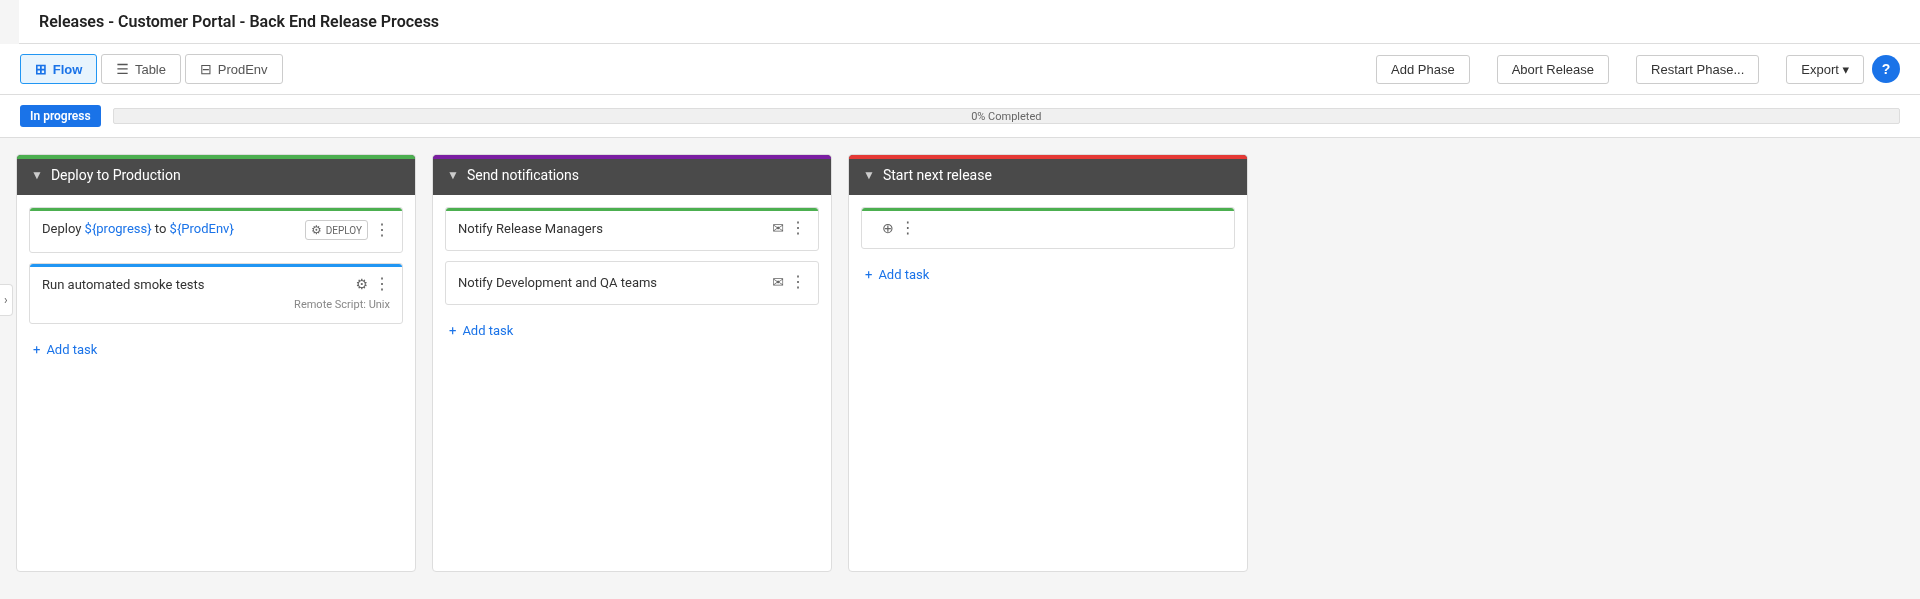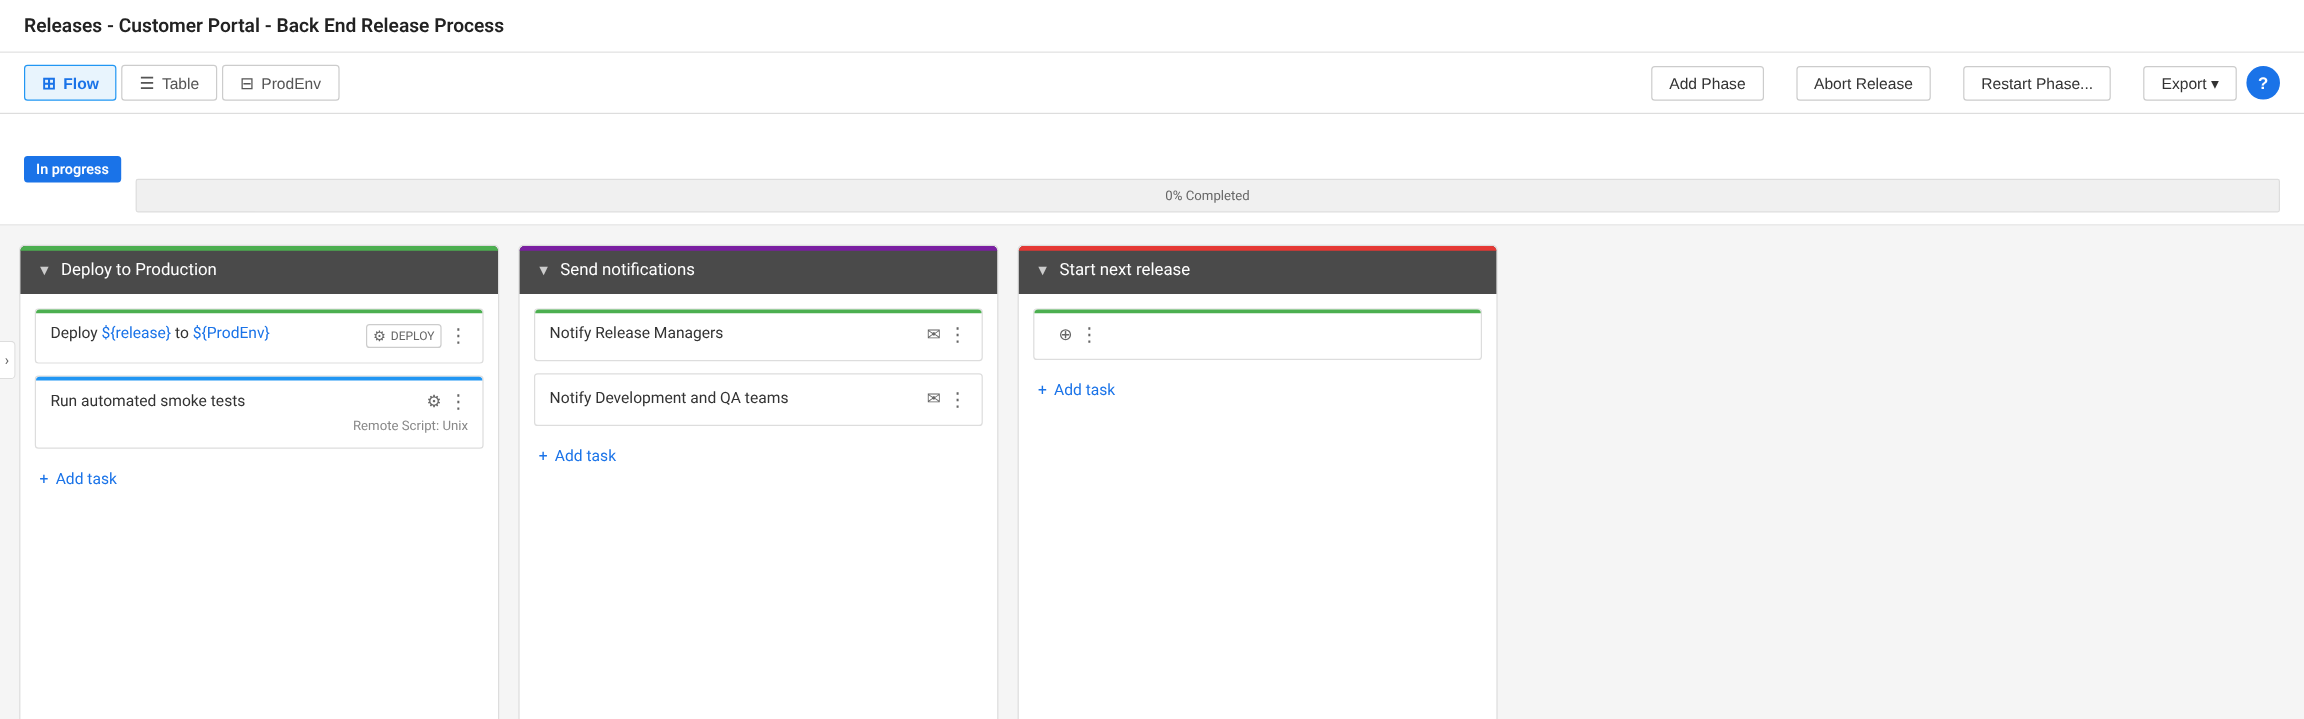--- a/index.html
+++ b/index.html
@@ -1,34 +1,34 @@
 <!DOCTYPE html>
 <html><head>
   <meta charset="utf-8">
   <style>
     * { box-sizing: border-box; margin: 0; padding: 0; }
     body { font-family: -apple-system, BlinkMacSystemFont, 'Segoe UI', Roboto, sans-serif; background: #f5f5f5; color: #333; font-size: 14px; }
 
-    .top-bar { background: #fff; padding: 12px 20px; border-bottom: 1px solid #ddd; }
+    .top-bar { background: #fff; padding: 12px 20px; border-bottom: 1px solid #ddd; margin-left: 19px; }
     .page-title { font-size: 16px; font-weight: 600; color: #222; }
 
     .toolbar { background: #fff; padding: 10px 20px; border-bottom: 1px solid #ddd; display: flex; align-items: center; justify-content: space-between; }
     .toolbar-left { display: flex; gap: 4px; }
     .tab-btn { display: flex; align-items: center; gap: 6px; padding: 6px 14px; border: 1px solid #ccc; background: #fff; cursor: pointer; font-size: 13px; color: #555; border-radius: 3px; }
     .tab-btn.active { background: #e8f4fd; border-color: #2196f3; color: #1a73e8; font-weight: 600; }
     .tab-icon { font-size: 14px; }
 
     .toolbar-right { display: flex; gap: 8px; align-items: center; }
     .action-btn { padding: 6px 14px; border: 1px solid #ccc; background: #fff; cursor: pointer; font-size: 13px; color: #333; border-radius: 3px; margin-left: 19px; }
     .export-btn { display: flex; align-items: center; gap: 4px; }
     .help-btn { width: 28px; height: 28px; border-radius: 50%; background: #1a73e8; color: #fff; border: none; cursor: pointer; font-size: 14px; font-weight: bold; display: flex; align-items: center; justify-content: center; }
 
     .progress-bar-container { background: #fff; padding: 10px 20px; display: flex; align-items: center; gap: 12px; border-bottom: 1px solid #ddd; }
     .in-progress-badge { background: #1a73e8; color: #fff; padding: 4px 10px; border-radius: 3px; font-size: 12px; font-weight: 600; white-space: nowrap; }
-    .progress-track { flex: 1; height: 28px; background: #f0f0f0; border: 1px solid #ddd; border-radius: 2px; position: relative; margin-top: 44px; }
+    .progress-track { flex: 1; height: 16px; background: #f0f0f0; border: 1px solid #ddd; border-radius: 2px; position: relative; }
     .progress-fill { height: 100%; background: #4caf50; width: 0%; }
     .progress-label { position: absolute; left: 50%; top: 50%; transform: translate(-50%, -50%); font-size: 11px; color: #666; }
 
     .flow-area { display: flex; padding: 16px; gap: 16px; background: #f5f5f5; min-height: 450px; overflow-x: auto; }
 
     .phase-column { background: #fff; border-radius: 4px; border: 1px solid #ddd; min-width: 400px; width: 400px; display: flex; flex-direction: column; }
     .phase-header { background: #4a4a4a; color: #fff; padding: 12px 14px; display: flex; align-items: center; gap: 8px; border-radius: 4px 4px 0 0; position: relative; }
     .phase-header .top-bar-color { position: absolute; top: 0; left: 0; right: 0; height: 4px; border-radius: 4px 4px 0 0; }
     .phase-header .green-bar { background: #4caf50; }
     .phase-header .purple-bar { background: #7b1fa2; }
@@ -105,21 +105,21 @@
       <div class="top-bar-color green-bar"></div>
       <span class="phase-chevron">▼</span>
       <span class="phase-title">Deploy to Production</span>
     </div>
     <div class="phase-body">
 
       <div class="task-card">
         <div class="card-top-bar card-green"></div>
         <div class="task-card-header">
           <span class="task-name">
-            Deploy <span class="var">${release}</span> to <span class="var">${ProdEnv}</span>
+            Deploy <span class="var">${progress}</span> to <span class="var">${ProdEnv}</span>
           </span>
           <div class="task-actions">
             <span class="deploy-badge">
               <span class="deploy-icon">⚙</span>
               <span>DEPLOY</span>
             </span>
             <span class="task-more">⋮</span>
           </div>
         </div>
       </div>

